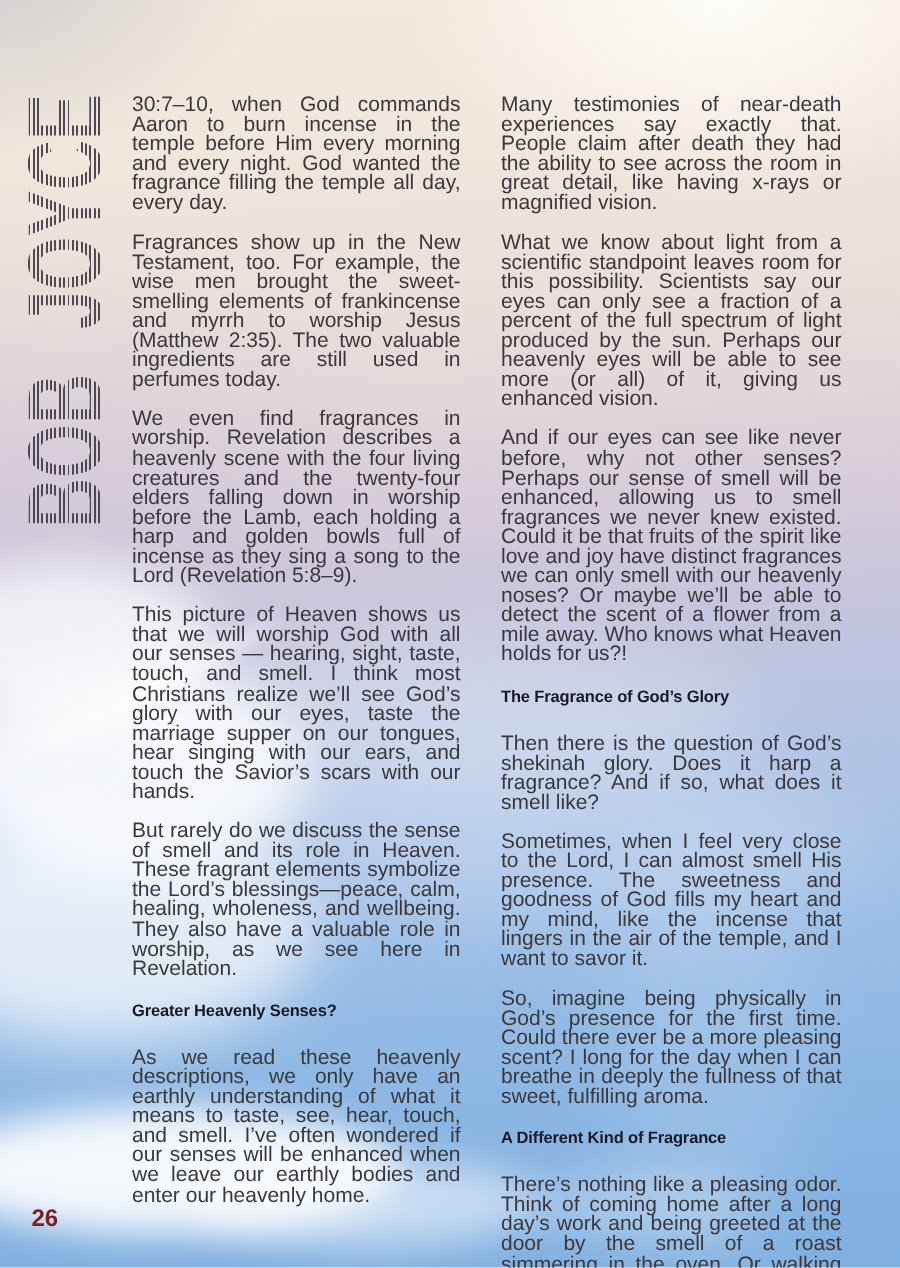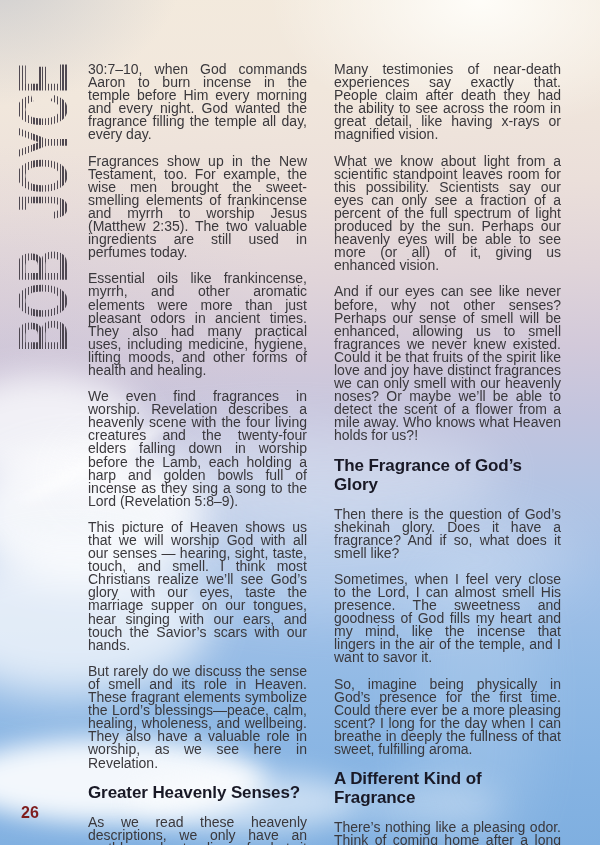--- a/index.html
+++ b/index.html
@@ -49,21 +49,21 @@
   
   .columns{
     position:absolute;left:88px;top:63px;
     display:grid;grid-template-columns:219px 227px;column-gap:27px;
   }
   .body-p{
     margin:0 0 13px;font-size:14px;line-height:13.1px;
     text-align:justify;color:#3a383c;
   }
   .col-heading{
-    margin:7px 0 14px;font-size:17px;line-height:19px;
+    margin:7px 0 14px;font-size:11px;line-height:19px;
     font-weight:700;color:#191926;letter-spacing:-0.1px;
   }
 
   .page-num{
     position:absolute;left:21px;top:804px;
     font-size:16px;font-weight:700;color:#7f1d1d;
   }
 </style>
 </head>
 <body>
@@ -83,33 +83,32 @@
   <div class="cloud beam"></div>
 
   <div class="vertical-name">
     <span class="stripes">BOB JOYCE</span>
   </div>
 
   <div class="columns">
     <div class="col">
         <p class="body-p">30:7–10, when God commands Aaron to burn incense in the temple before Him every morning and every night. God wanted the fragrance filling the temple all day, every day.</p>
         <p class="body-p">Fragrances show up in the New Testament, too. For example, the wise men brought the sweet-smelling elements of frankincense and myrrh to worship Jesus (Matthew 2:35). The two valuable ingredients are still used in perfumes today.</p>
-        <p class="body-p">Essential oils like frankincense, myrrh, and other aromatic elements were more than just pleasant odors in ancient times. They also had many practical uses, including medicine, hygiene, lifting moods, and other forms of health and healing.</p>
         <p class="body-p">We even find fragrances in worship. Revelation describes a heavenly scene with the four living creatures and the twenty-four elders falling down in worship before the Lamb, each holding a harp and golden bowls full of incense as they sing a song to the Lord (Revelation 5:8–9).</p>
         <p class="body-p">This picture of Heaven shows us that we will worship God with all our senses — hearing, sight, taste, touch, and smell. I think most Christians realize we’ll see God’s glory with our eyes, taste the marriage supper on our tongues, hear singing with our ears, and touch the Savior’s scars with our hands.</p>
         <p class="body-p">But rarely do we discuss the sense of smell and its role in Heaven. These fragrant elements symbolize the Lord’s blessings—peace, calm, healing, wholeness, and wellbeing. They also have a valuable role in worship, as we see here in Revelation.</p>
         <h3 class="col-heading">Greater Heavenly Senses?</h3>
         <p class="body-p">As we read these heavenly descriptions, we only have an earthly understanding of what it means to taste, see, hear, touch, and smell. I’ve often wondered if our senses will be enhanced when we leave our earthly bodies and enter our heavenly home.</p>
       </div>
     <div class="col">
         <p class="body-p">Many testimonies of near-death experiences say exactly that. People claim after death they had the ability to see across the room in great detail, like having x-rays or magnified vision.</p>
         <p class="body-p">What we know about light from a scientific standpoint leaves room for this possibility. Scientists say our eyes can only see a fraction of a percent of the full spectrum of light produced by the sun. Perhaps our heavenly eyes will be able to see more (or all) of it, giving us enhanced vision.</p>
         <p class="body-p">And if our eyes can see like never before, why not other senses? Perhaps our sense of smell will be enhanced, allowing us to smell fragrances we never knew existed. Could it be that fruits of the spirit like love and joy have distinct fragrances we can only smell with our heavenly noses? Or maybe we’ll be able to detect the scent of a flower from a mile away. Who knows what Heaven holds for us?!</p>
         <h3 class="col-heading">The Fragrance of God’s Glory</h3>
-        <p class="body-p">Then there is the question of God’s shekinah glory. Does it have a fragrance? And if so, what does it smell like?</p>
+        <p class="body-p">Then there is the question of God’s shekinah glory. Does it harp a fragrance? And if so, what does it smell like?</p>
         <p class="body-p">Sometimes, when I feel very close to the Lord, I can almost smell His presence. The sweetness and goodness of God fills my heart and my mind, like the incense that lingers in the air of the temple, and I want to savor it.</p>
         <p class="body-p">So, imagine being physically in God’s presence for the first time. Could there ever be a more pleasing scent? I long for the day when I can breathe in deeply the fullness of that sweet, fulfilling aroma.</p>
         <h3 class="col-heading">A Different Kind of Fragrance</h3>
         <p class="body-p">There’s nothing like a pleasing odor. Think of coming home after a long day’s work and being greeted at the door by the smell of a roast simmering in the oven. Or walking outside after a long summer rain, breathing in the scent of damp wood, earth, grass, and wildflowers.</p>
       </div>
   </div>
 
   <div class="page-num">26</div>
 </div>
 

